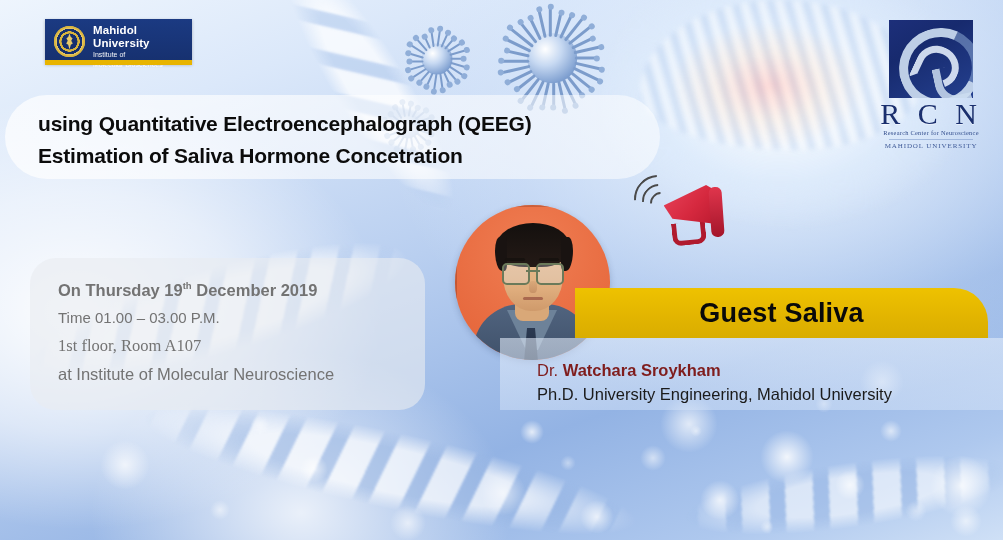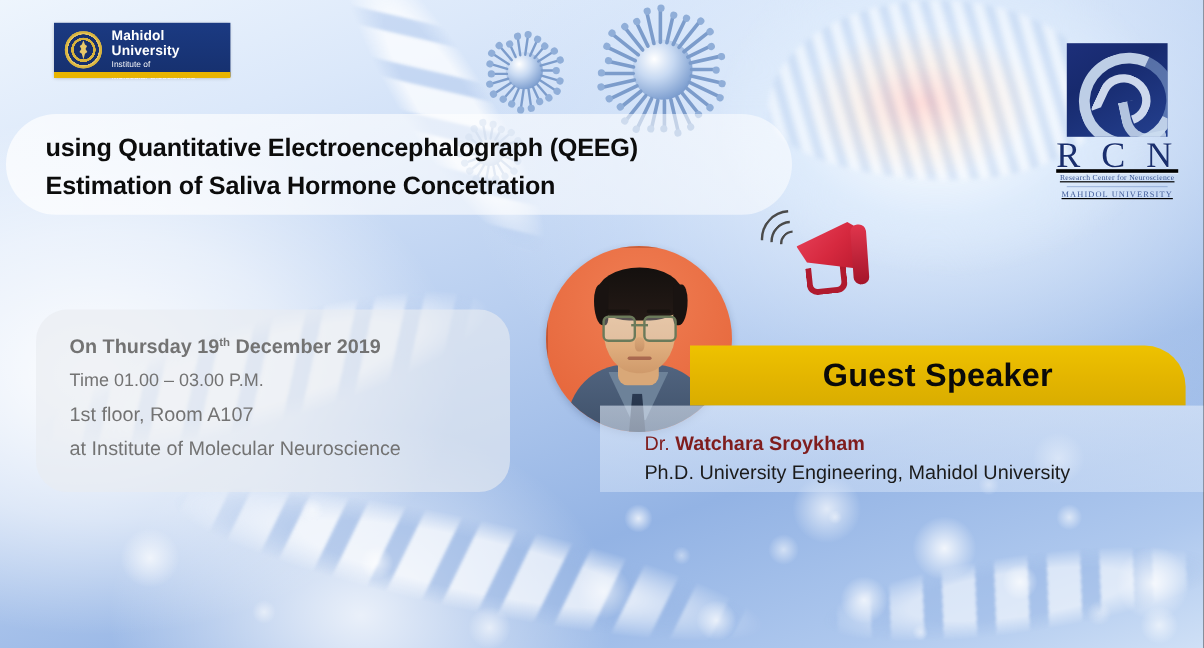--- a/index.html
+++ b/index.html
@@ -121,21 +121,21 @@
     background:radial-gradient(circle at 50% 50%, #16306e 0 36%, #d9b43c 37% 46%, #16306e 47% 58%, #e6c560 59% 72%, #16306e 73% 100%);
     box-shadow:0 0 0 1.5px #d9b43c inset;}
   .mu-seal-inner{position:absolute;left:50%;top:50%;transform:translate(-50%,-50%);
     width:11px;height:16px;background:#e8c96a;
     clip-path:polygon(50% 0%,62% 22%,78% 30%,66% 46%,80% 62%,62% 70%,50% 100%,38% 70%,20% 62%,34% 46%,22% 30%,38% 22%);}
   .mu-txt{position:absolute;left:48px;top:5px;color:#fff;}
   .mu-name{font-size:11.5px;font-weight:bold;letter-spacing:.1px;line-height:13px;}
   .mu-sub{font-size:7px;line-height:8.5px;opacity:.95;margin-top:1px;}
 
   
-  .rcn{position:absolute;left:876px;top:36px;width:110px;height:132px;text-align:center;text-decoration:underline;}
+  .rcn{position:absolute;left:876px;top:20px;width:110px;height:132px;text-align:center;}
   .rcn-box{width:84px;height:78px;margin:0 auto;position:relative;overflow:hidden;
     background:linear-gradient(150deg,#1d2f7a 0%,#172a6e 35%,#24408f 100%);}
   .rcn-swirl{position:absolute;left:10px;top:8px;width:64px;height:62px;
     border:9px solid rgba(205,221,240,.92);border-radius:50%;
     border-right-color:rgba(150,180,220,.5);
     transform:rotate(-20deg);}
   .rcn-swirl2{position:absolute;left:26px;top:26px;width:30px;height:28px;
     border:7px solid rgba(225,236,250,.9);border-radius:50% 50% 50% 10%;
     border-bottom-color:transparent;transform:rotate(25deg);}
   .rcn-tail{position:absolute;left:46px;top:46px;width:26px;height:30px;
@@ -155,21 +155,21 @@
   }
   .title-text{position:absolute;left:38px;top:108px;width:620px;
     font-size:21px;font-weight:bold;color:#0c0c0c;line-height:32px;letter-spacing:-.2px;}
 
   
   .info-box{position:absolute;left:30px;top:258px;width:395px;height:152px;
     background:rgba(232,236,240,.62);border-radius:26px;}
   .info-text{position:absolute;left:58px;top:272px;width:380px;color:#737373;}
   .info-l1{font-size:16.5px;font-weight:bold;line-height:28px;}
   .info-l2{font-size:15px;font-weight:normal;line-height:28px;}
-  .info-l3{font-size:16.5px;font-weight:normal;line-height:28px;}
+  .info-l3{font-size:16.5px;font-weight:normal;line-height:28px;font-family:Liberation Serif, serif;}
   .info-l4{font-size:16.5px;font-weight:normal;line-height:28px;}
   sup{font-size:9.5px;vertical-align:super;}
 
   
   .megaphone{position:absolute;left:638px;top:172px;width:105px;height:80px;}
   .mg-horn{position:absolute;left:26px;top:14px;width:56px;height:46px;
     background:linear-gradient(135deg,#e8425a 0%,#d6293f 50%,#b5172c 100%);
     clip-path:polygon(0% 38%, 78% 0%, 100% 18%, 100% 88%, 14% 68%);
     transform:rotate(-4deg);}
   .mg-rim{position:absolute;left:72px;top:15px;width:13px;height:50px;
@@ -390,19 +390,19 @@
     <div class="pt-glass">
       <div class="pt-lens pt-lensL"></div>
       <div class="pt-lens pt-lensR"></div>
       <div class="pt-bridge"></div>
     </div>
     <div class="pt-nose"></div>
     <div class="pt-mouth"></div>
   </div>
 
   <div class="yellow-band"></div>
-  <div class="yellow-label">Guest Speaker</div>
+  <div class="yellow-label">Guest Saliva</div>
 
   <div class="spk-panel"></div>
   <div class="spk-name"><span>Dr. </span><b>Watchara Sroykham</b></div>
   <div class="spk-role">Ph.D. University Engineering, Mahidol University</div>
 
 </div>
 
 </body></html>

